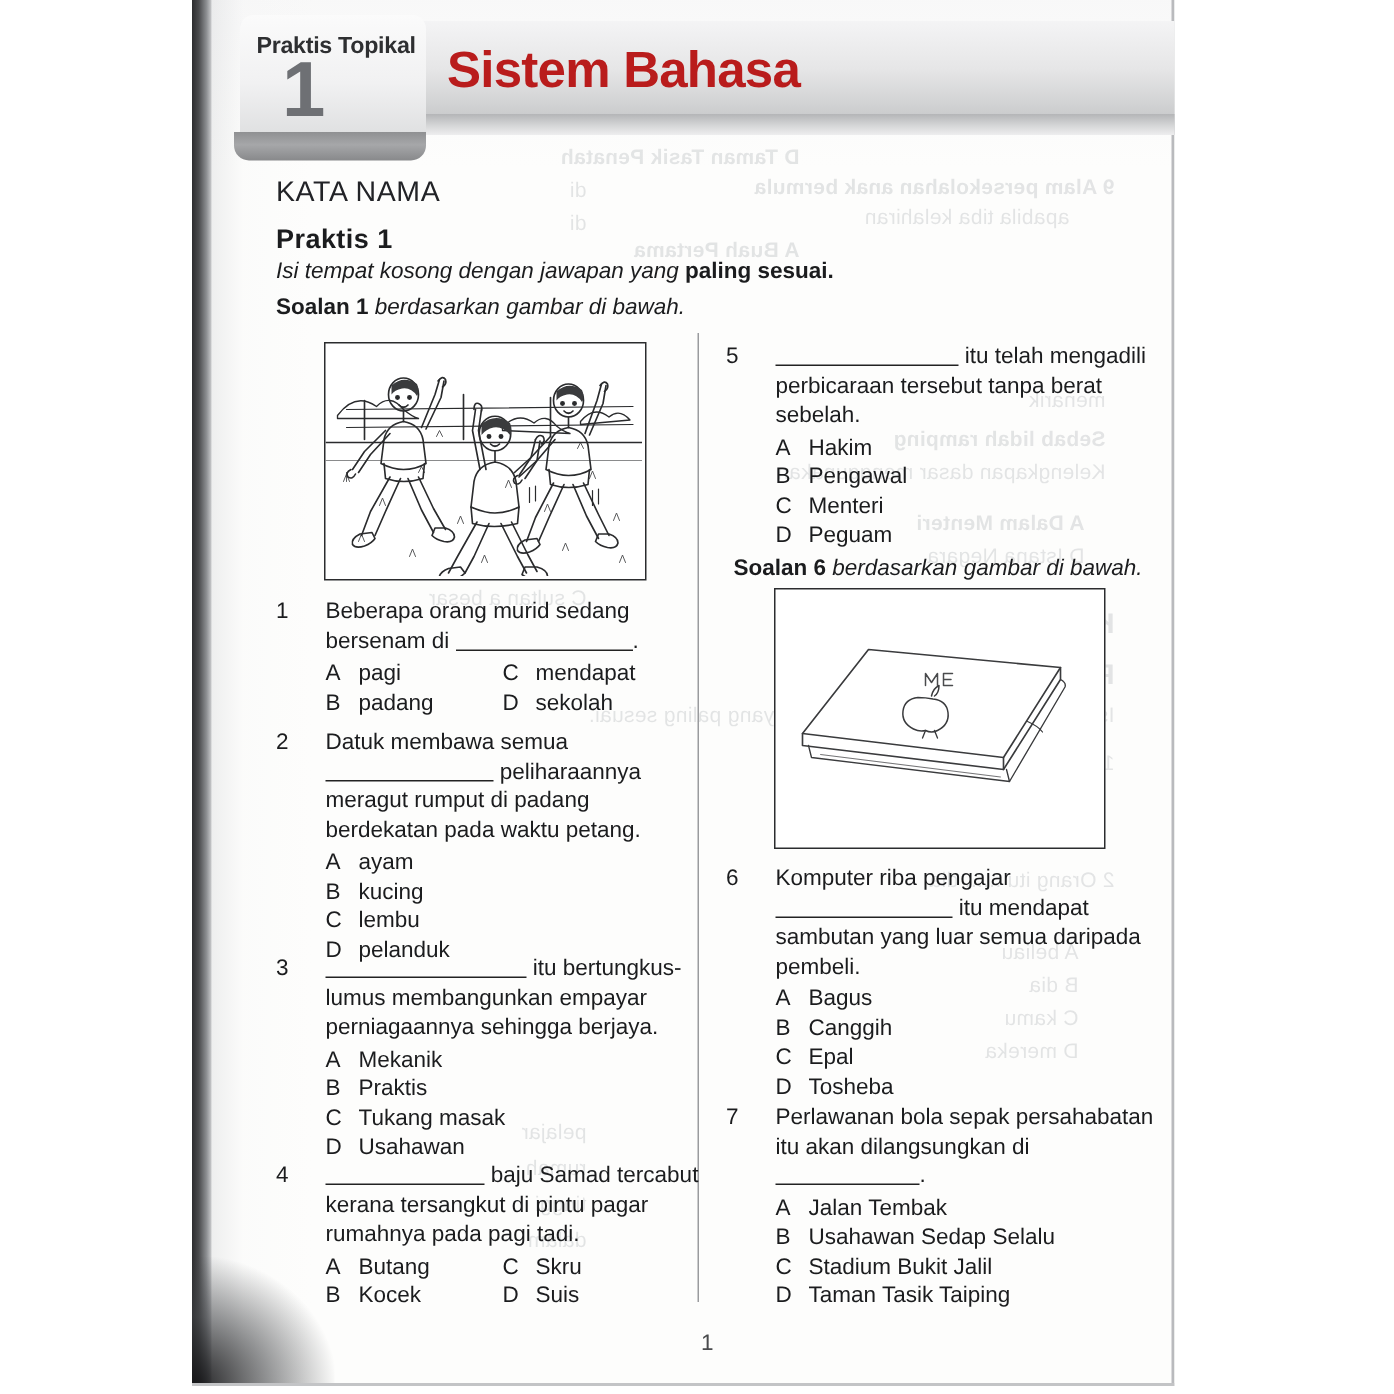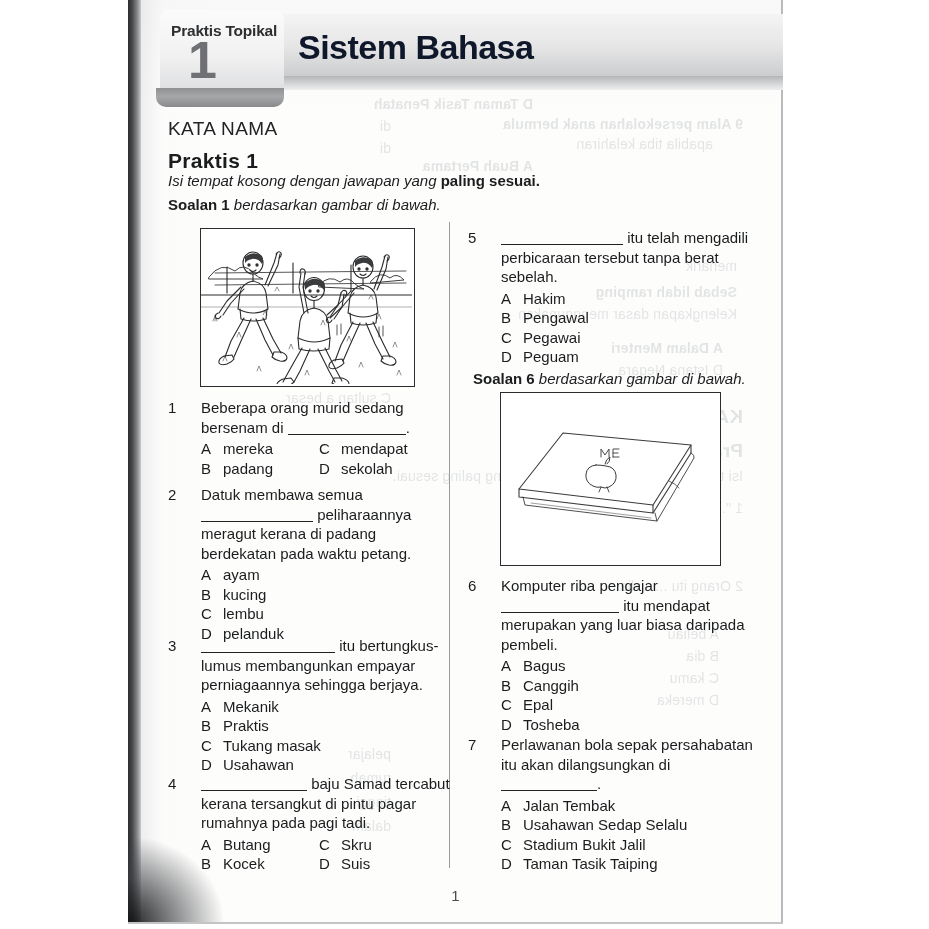--- a/index.html
+++ b/index.html
@@ -143,43 +143,43 @@
     color: #6e7074;
     line-height: 52px;
     letter-spacing: -1px;
   }
   #banner-title {
     position: absolute;
     left: 170px;
     top: 28px;
     font-size: 34px;
     font-weight: bold;
-    color: #0f172a;
+    color: #b91c1c;
     letter-spacing: -.5px;
   }
 
   
   #content {
     position: absolute;
-    left: 0; top: 0;
+    left: 16px; top: 0;
     width: 655px; height: 924px;
     color: #1b1c1e;
     text-decoration: underline;
   }
   #section-title {
     position: absolute;
     left: 40px; top: 118px;
     font-size: 19px;
     letter-spacing: .4px;
     color: #222327;
   }
   #praktis-label {
     position: absolute;
     left: 40px; top: 149px;
-    font-size: 21px;
+    font-size: 18px;
     font-weight: bold;
     letter-spacing: .3px;
   }
   #instruction {
     position: absolute;
     left: 40px; top: 172px;
     font-size: 15px;
     font-style: italic;
   }
   #instruction b { font-style: normal; font-weight: bold; }
@@ -467,21 +467,21 @@
 
       <div class="q" id="q1" style="left:40px; top:398px;">
         <span class="num">1</span>
         <div class="stem">
           <span>Beberapa orang murid sedang bersenam di </span><span class="blank" style="width:118px"></span><span>.</span>
         </div>
         <div class="opts">
           <div class="opt-row">
             <div class="opt wide">
               <span class="ltr">A</span>
-              <span class="txt">mereka</span>
+              <span class="txt">pagi</span>
             </div>
             <div class="opt">
               <span class="ltr">C</span>
               <span class="txt">mendapat</span>
             </div>
           </div>
           <div class="opt-row">
             <div class="opt wide">
               <span class="ltr">B</span>
               <span class="txt">padang</span>
@@ -490,21 +490,21 @@
               <span class="ltr">D</span>
               <span class="txt">sekolah</span>
             </div>
           </div>
         </div>
       </div>
 
       <div class="q" id="q2" style="left:40px; top:485px;">
         <span class="num">2</span>
         <div class="stem">
-          <span>Datuk membawa semua </span><br><span class="blank" style="width:112px"></span><span> peliharaannya meragut kerana di padang berdekatan pada waktu petang.</span>
+          <span>Datuk membawa semua </span><br><span class="blank" style="width:112px"></span><span> peliharaannya meragut rumput di padang berdekatan pada waktu petang.</span>
         </div>
         <div class="opts">
           <div class="opt">
             <span class="ltr">A</span>
             <span class="txt">ayam</span>
           </div>
           <div class="opt">
             <span class="ltr">B</span>
             <span class="txt">kucing</span>
           </div>
@@ -582,21 +582,21 @@
           <div class="opt">
             <span class="ltr">A</span>
             <span class="txt">Hakim</span>
           </div>
           <div class="opt">
             <span class="ltr">B</span>
             <span class="txt">Pengawal</span>
           </div>
           <div class="opt">
             <span class="ltr">C</span>
-            <span class="txt">Pegawai</span>
+            <span class="txt">Menteri</span>
           </div>
           <div class="opt">
             <span class="ltr">D</span>
             <span class="txt">Peguam</span>
           </div>
         </div>
       </div>
 
       <div id="soalan6-note">
         <span class="lbl">Soalan 6</span><span class="it"> berdasarkan gambar di bawah.</span>
@@ -627,21 +627,21 @@
               <path d="M100 64 L100 56 L104 62 L108 56 L108 64"></path>
               <path d="M112 64 L112 56 L118 56 M112 60 L117 60 M112 64 L118 64"></path>
             </g>
           </g>
         </svg>
       </div>
 
       <div class="q right" id="q6" style="left:340px; top:576px;">
         <span class="num">6</span>
         <div class="stem">
-          <span>Komputer riba pengajar </span><br><span class="blank" style="width:118px"></span><span> itu mendapat merupakan yang luar biasa daripada pembeli.</span>
+          <span>Komputer riba pengajar </span><br><span class="blank" style="width:118px"></span><span> itu mendapat sambutan yang luar semua daripada pembeli.</span>
         </div>
         <div class="opts">
           <div class="opt">
             <span class="ltr">A</span>
             <span class="txt">Bagus</span>
           </div>
           <div class="opt">
             <span class="ltr">B</span>
             <span class="txt">Canggih</span>
           </div>

